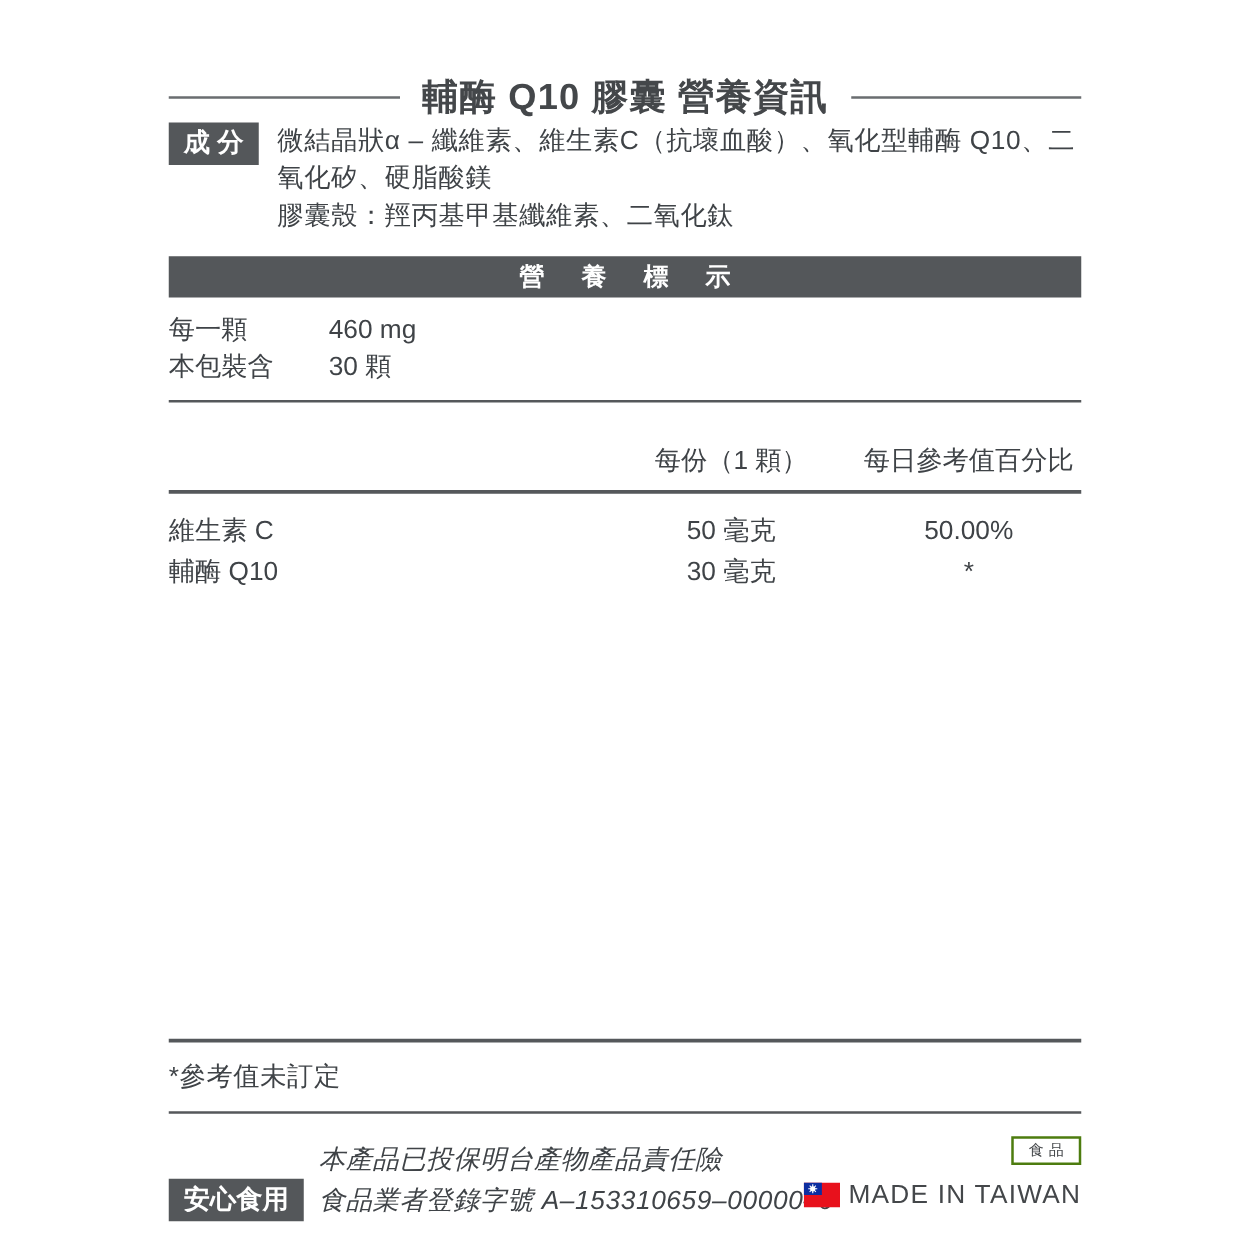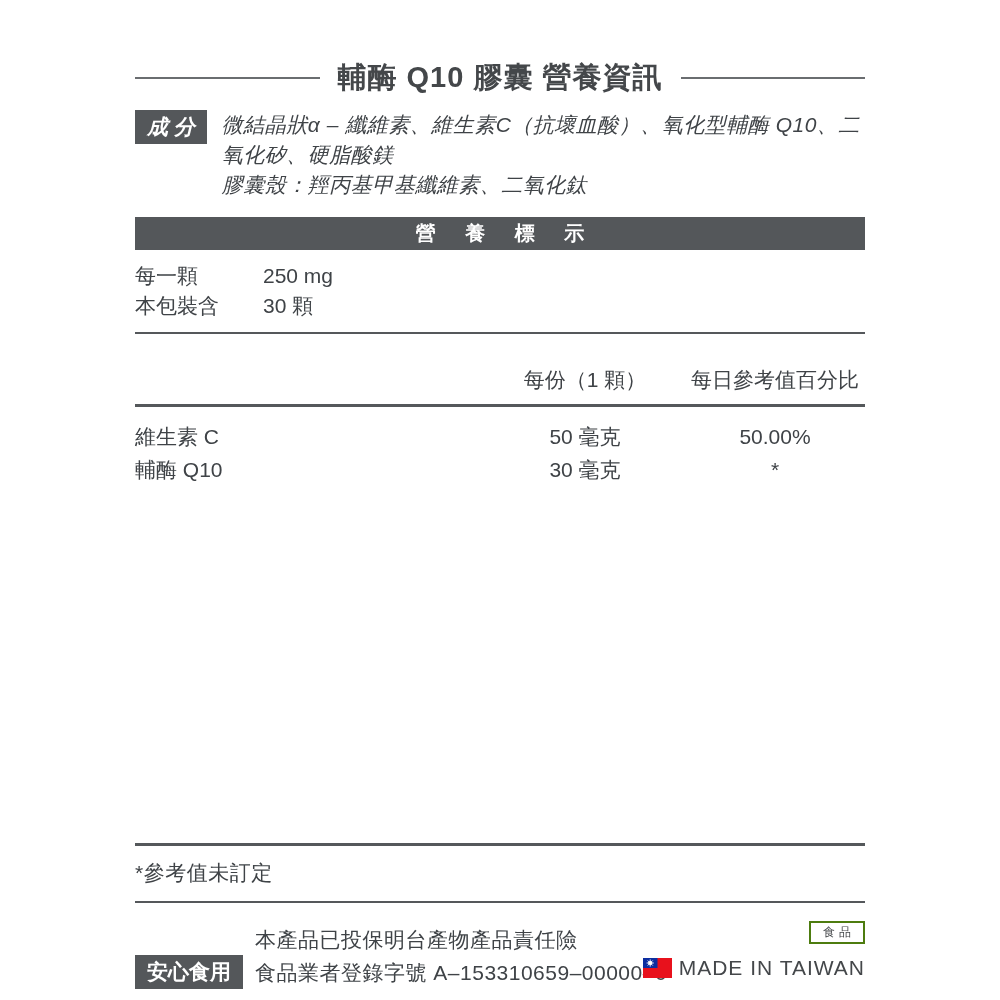--- a/index.html
+++ b/index.html
@@ -25,21 +25,21 @@
     display:flex;align-items:center;gap:18px;
     padding-top:58px;height:98px;
   }
   .title-row .rule{flex:1;height:2px;background:#6a6d70;}
   .page-title{
     font-size:29px;font-weight:bold;color:#44474a;
     letter-spacing:1px;white-space:nowrap;
   }
 
   
-  .ingredients{display:flex;align-items:flex-start;margin-top:12px;font-style:italic;}
+  .ingredients{display:flex;align-items:flex-start;}
   .badge{
     background:var(--band);color:#ffffff;
     font-size:21px;font-weight:bold;
     padding:3px 12px;line-height:28px;
     white-space:nowrap;flex:0 0 auto;
   }
   .ingredients-text{
     margin-left:15px;font-size:21px;line-height:30px;
     letter-spacing:0.5px;
   }
@@ -70,21 +70,21 @@
   .tbody{margin-top:13px;}
   .tbody .trow{line-height:33px;}
 
   .spacer{height:357px;}
 
   .footnote{font-size:21px;padding:13px 0 14px 0;letter-spacing:0.5px;}
 
   
   .footer{position:relative;margin-top:20px;font-size:21px;}
   .footer-left{display:flex;align-items:flex-end;}
-  .footer-lines{margin-left:12px;line-height:33px;letter-spacing:0.5px;}
+  .footer-lines{margin-left:12px;line-height:33px;letter-spacing:0.5px;font-style:italic;}
   .food-box{
     position:absolute;top:-2px;right:0;
     border:2px solid #4d7c0f;color:#44474a;
     font-size:12px;padding:1px 8px;letter-spacing:4px;text-indent:4px;
   }
   .made-in{
     position:absolute;top:33px;right:0;
     display:flex;align-items:center;gap:7px;
     font-size:21px;color:#44474a;letter-spacing:1px;
   }
@@ -108,21 +108,21 @@
         <div>微結晶狀α – 纖維素、維生素C（抗壞血酸）、氧化型輔酶 Q10、二氧化矽、硬脂酸鎂</div>
         <div>膠囊殼：羥丙基甲基纖維素、二氧化鈦</div>
       </div>
     </div>
 
     <div class="band-header">營 養 標 示</div>
 
     <div class="serving">
       <div class="srow">
         <div class="slabel">每一顆</div>
-        <div>250 mg</div>
+        <div>460 mg</div>
       </div>
       <div class="srow">
         <div class="slabel">本包裝含</div>
         <div>30 顆</div>
       </div>
     </div>
 
     <div class="thin-line"></div>
 
     <div class="thead">

